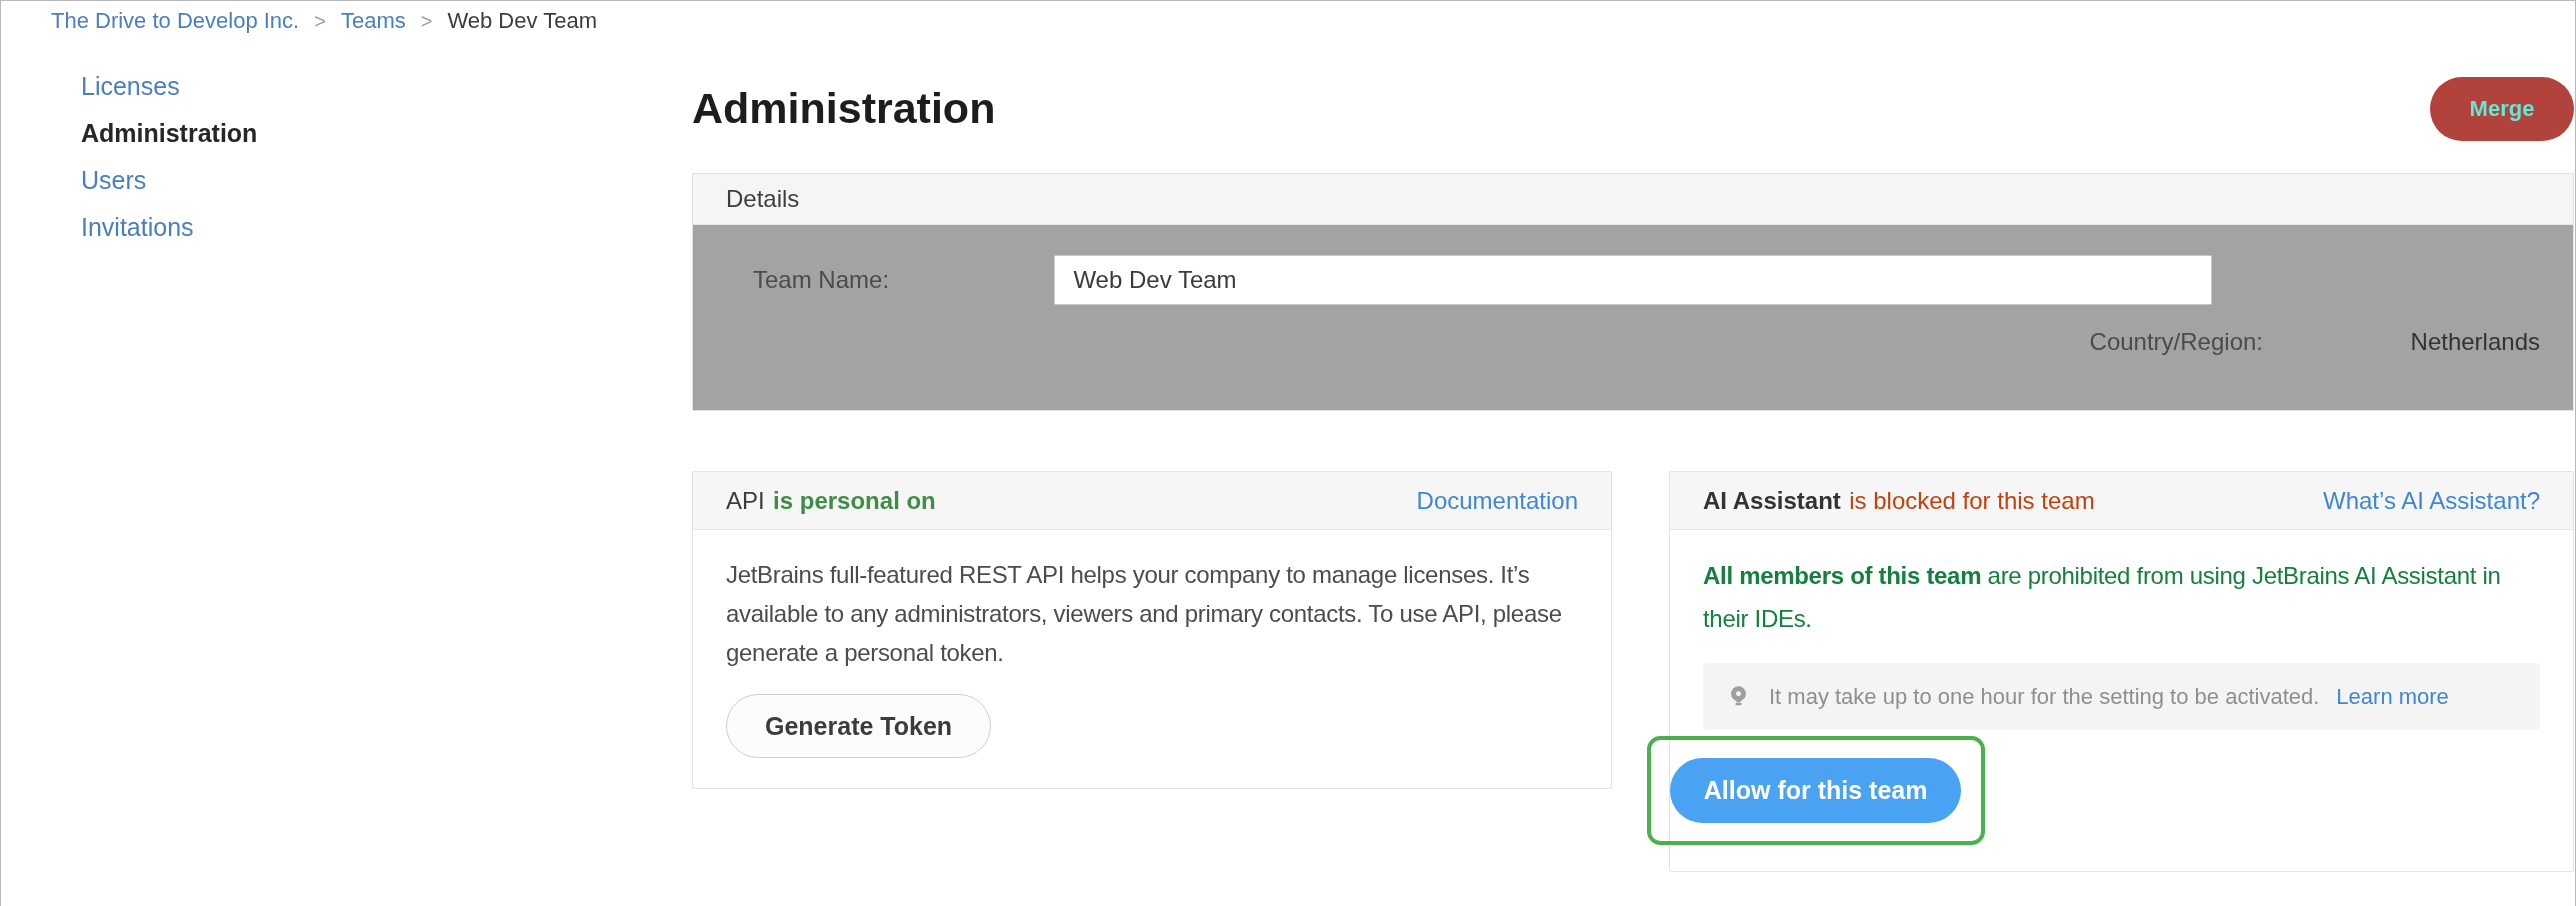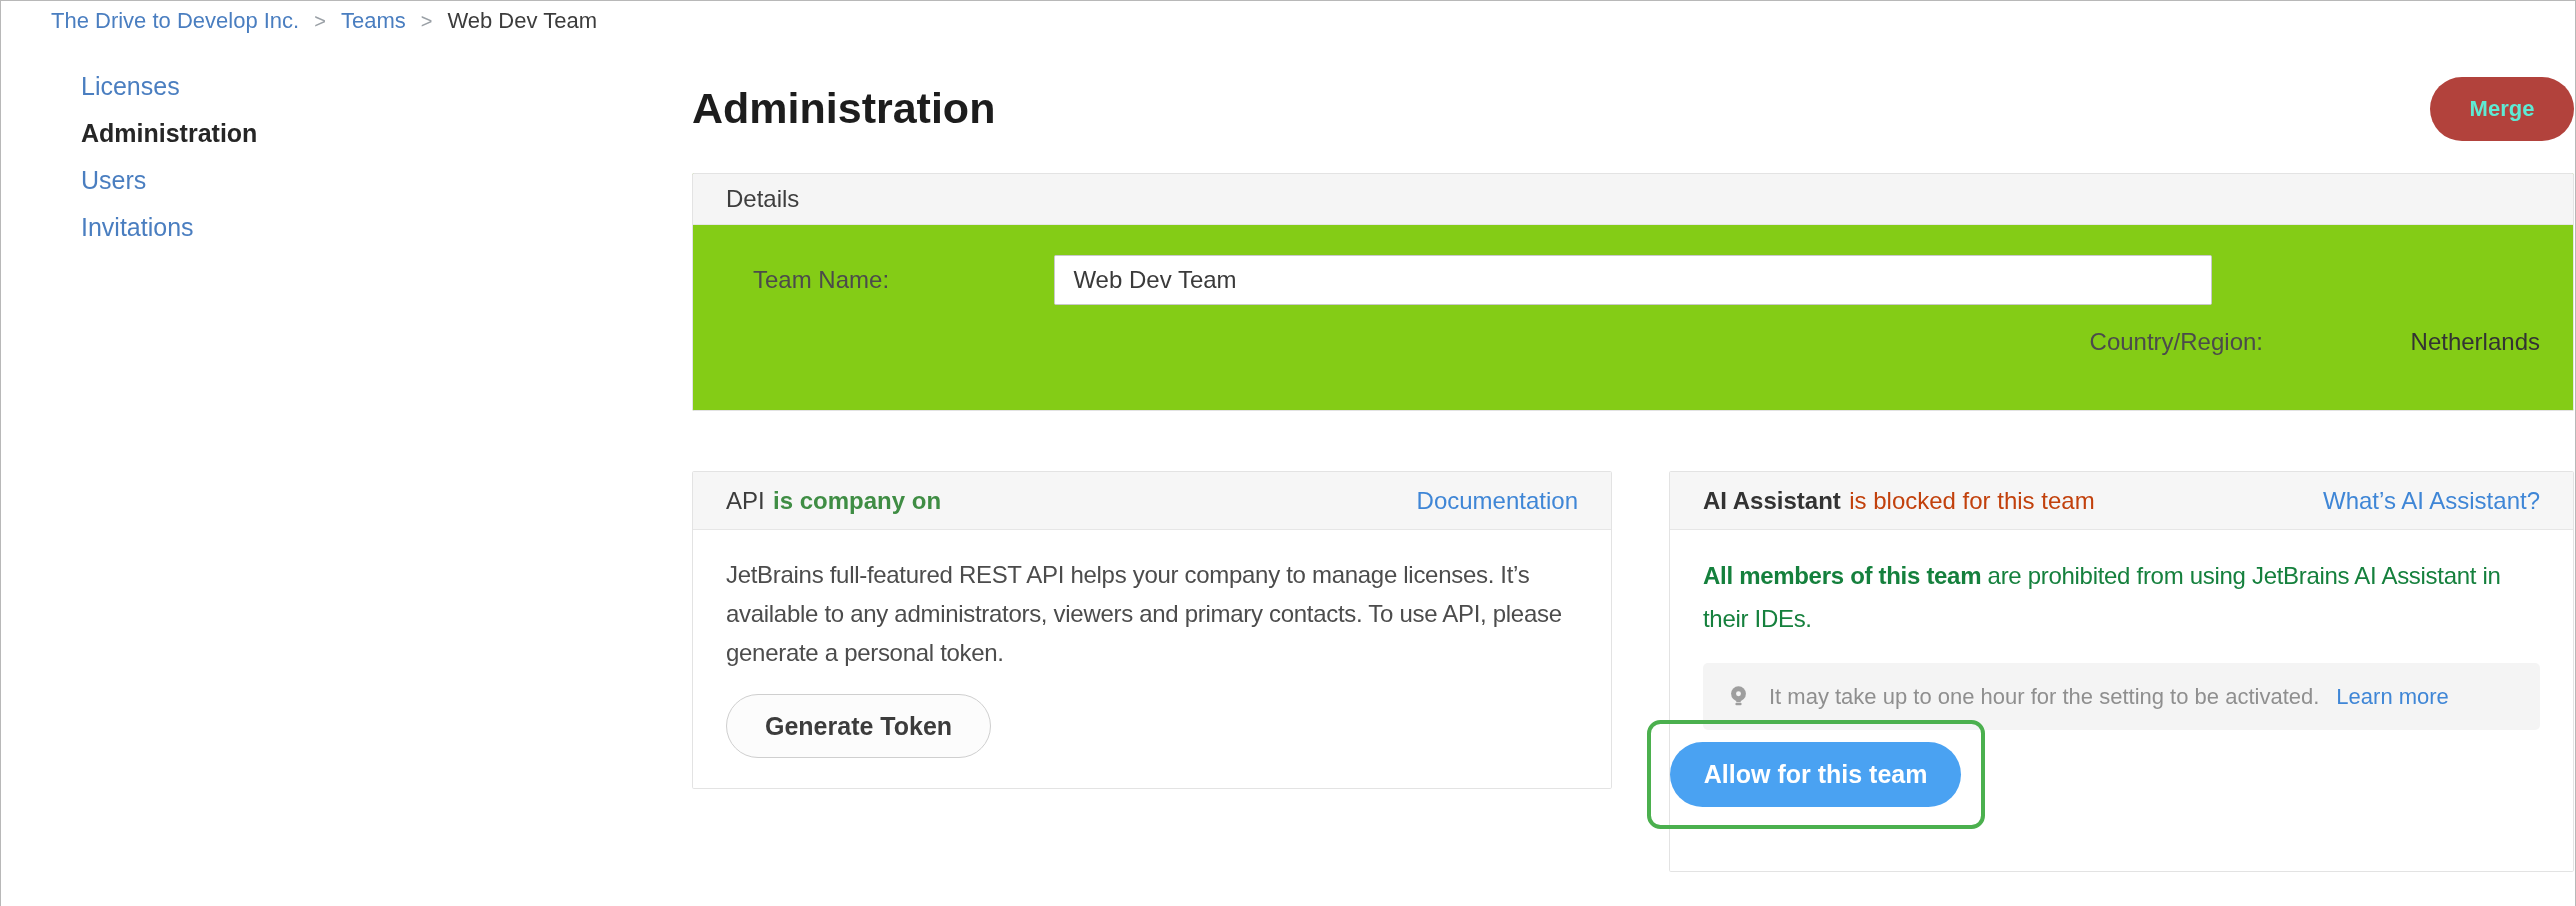--- a/index.html
+++ b/index.html
@@ -44,21 +44,21 @@
   .page-title { margin: 0; font-size: 43px; font-weight: bold; color: #1d1d1d; }
   .merge-btn {
     width: 144px; height: 64px;
     border: none; border-radius: 33px;
     background: #b2423c; color: #5eead4;
     font-family: inherit; font-size: 22px; font-weight: bold;
     cursor: pointer;
   }
 
   
-  .panel { margin-top: 30px; border: 1.7px solid #e3e3e3; border-radius: 1.7px; background: #84cc16; }
+  .panel { margin-top: 30px; border: 1.7px solid #e3e3e3; border-radius: 1.7px; background: #a3a3a3; }
   .panel-header {
     background: #f5f5f5; border-bottom: 1.7px solid #e6e6e6;
     height: 50px; display: flex; align-items: center;
     padding-left: 33px; font-size: 24px; color: #3e3e3e;
   }
   .panel-body { padding: 30px 33px 54px 60px; }
   .field-row { display: flex; align-items: center; }
   .field-row + .field-row { margin-top: 23.4px; justify-content: flex-end; }
   .field-label { width: 301px; flex: none; font-size: 24px; color: #4b4b4b; }
   .field-input {
@@ -110,21 +110,21 @@
     margin: 23.4px 33px 0 33px;
     background: #f4f4f4; border-radius: 5px;
     height: 67px; padding: 0 22px;
     display: flex; align-items: center; gap: 17px;
   }
   .note-text { font-size: 22px; color: #8f8f8f; }
   .note-link { font-size: 22px; color: #3f86d6; text-decoration: none; cursor: pointer; }
   .bulb { flex: none; }
 
   .green-box {
-    position: absolute; left: -23.4px; top: 248px;
+    position: absolute; left: -23.4px; top: 264px;
     width: 338px; height: 109px; box-sizing: border-box;
     border: 4.2px solid #4bb04e; border-radius: 13.4px;
     background: transparent;
     display: flex; align-items: center; justify-content: center;
   }
   .allow-btn {
     width: 291px; height: 65px;
     border: none; border-radius: 35px;
     background: #4aa2f2; color: #ffffff;
     font-family: inherit; font-size: 25px; font-weight: bold;
@@ -172,21 +172,21 @@
             <span class="field-value">Netherlands</span>
           </div>
         </div>
       </section>
 
       <div class="cards">
 
         <section class="card api-card">
           <div class="card-header">
             <span>
-              <span class="api-title">API</span><span class="api-status">is company on</span>
+              <span class="api-title">API</span><span class="api-status">is personal on</span>
             </span>
             <a class="card-link">Documentation</a>
           </div>
           <p class="api-body" style="margin:0;">JetBrains full-featured REST API helps your company to manage licenses. It’s available to any administrators, viewers and primary contacts. To use API, please generate a personal token.</p>
           <button class="generate-btn">Generate Token</button>
         </section>
 
         <section class="card ai-card">
           <div class="card-header">
             <span>

